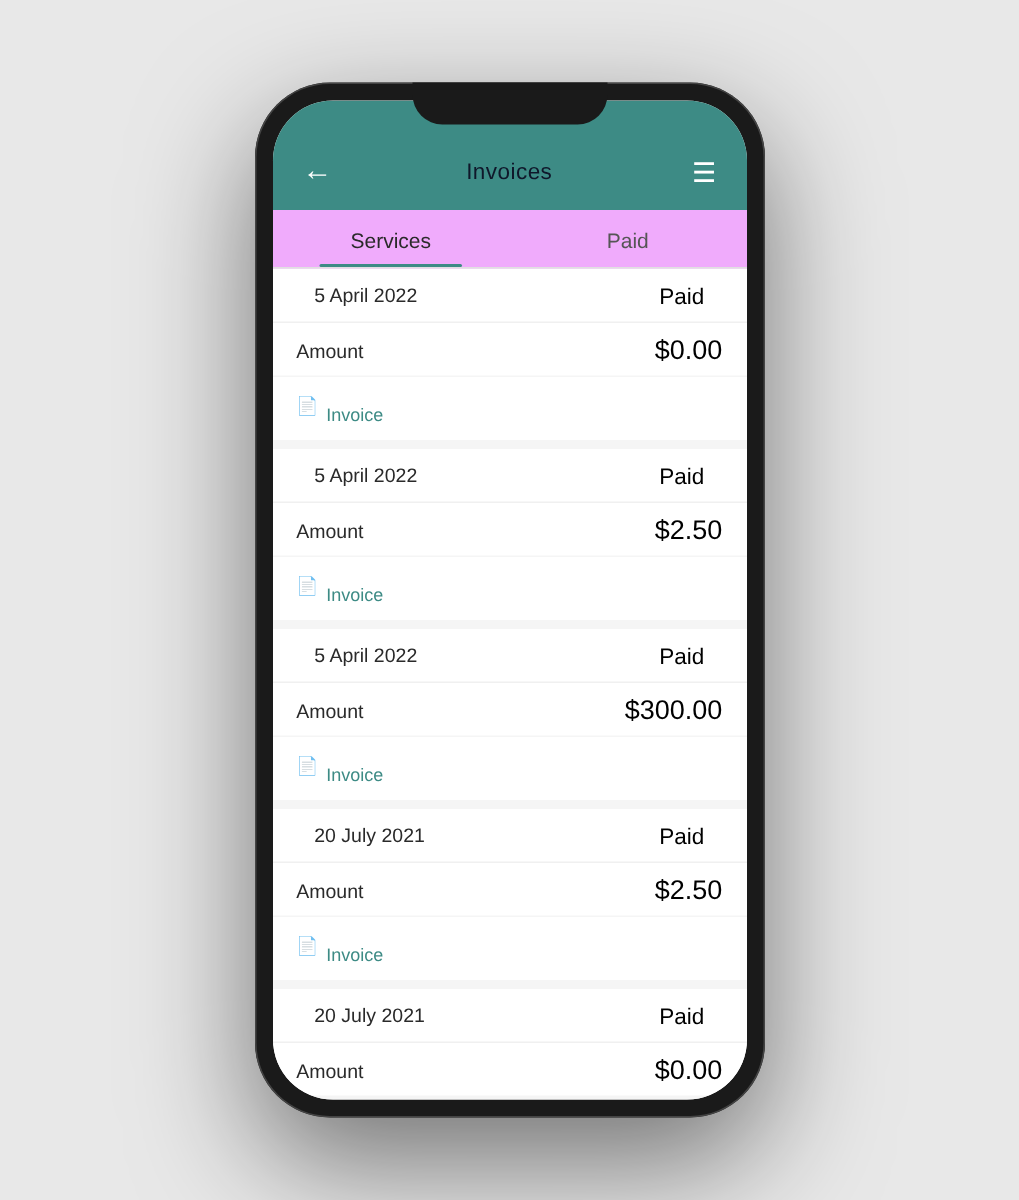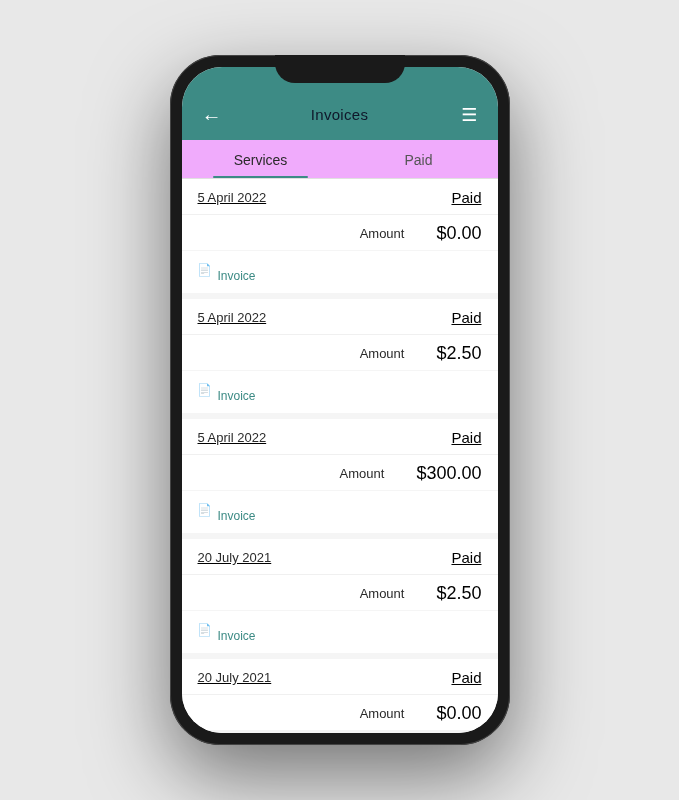--- a/index.html
+++ b/index.html
@@ -125,40 +125,38 @@
 
     
     .invoice-card {
       background: #fff;
       margin-bottom: 6px;
     }
 
     .invoice-header-row {
       display: flex;
       justify-content: space-between;
-      align-items: center;
-      padding: 10px 16px 8px;
+      padding: 10px 28px 8px;
       border-bottom: 1px solid #f0f0f0;
-      text-decoration: underline;
     }
 
     .invoice-date {
       font-size: 13px;
       color: #2a2a2a;
       font-weight: 400;
     }
 
     .invoice-status {
       font-size: 15px;
       color: #000000;
     }
 
     .invoice-amount-row {
       display: flex;
-      justify-content: flex-end;
+      justify-content: space-between;
       align-items: center;
       padding: 8px 16px 6px;
       border-bottom: 1px solid #f5f5f5;
       gap: 32px;
     }
 
     .invoice-amount-label {
       font-size: 13px;
       color: #2a2a2a;
       font-weight: 500;

